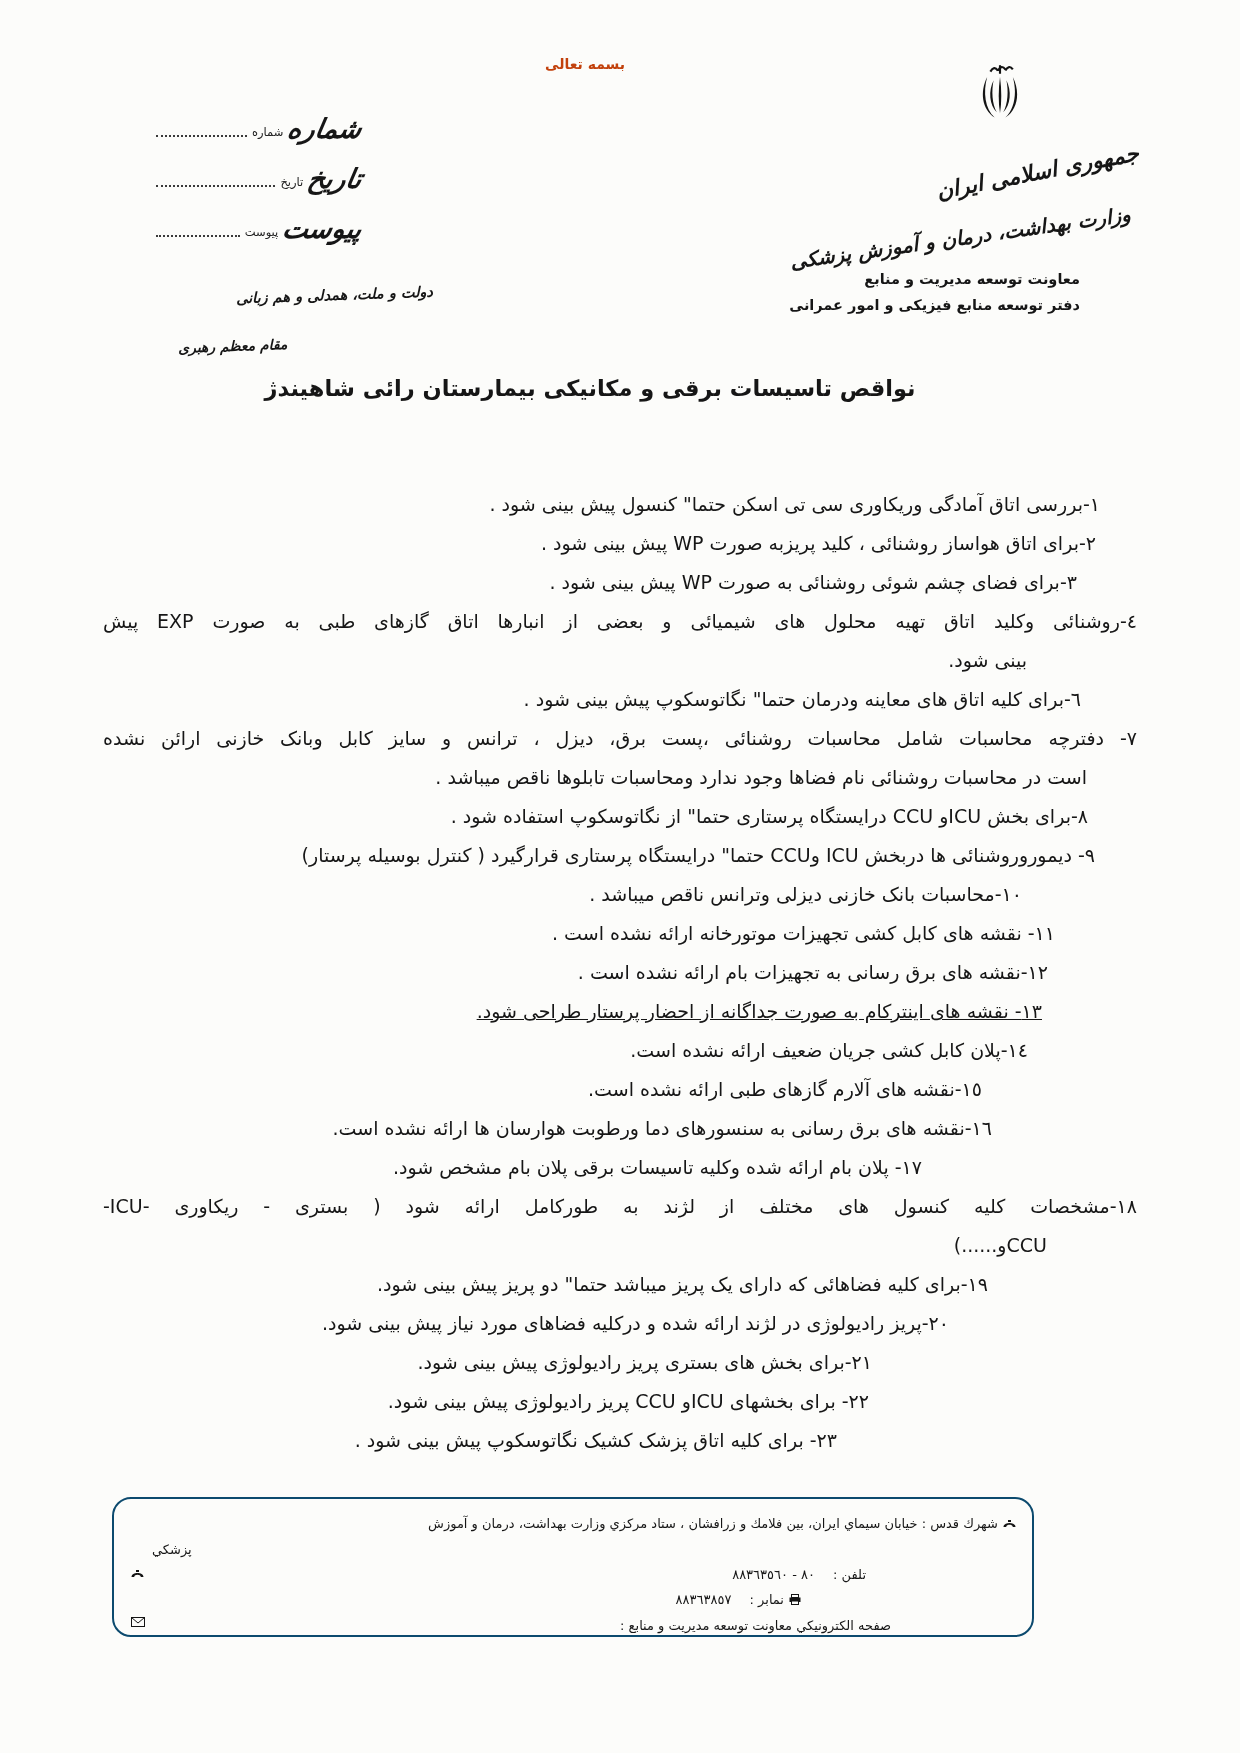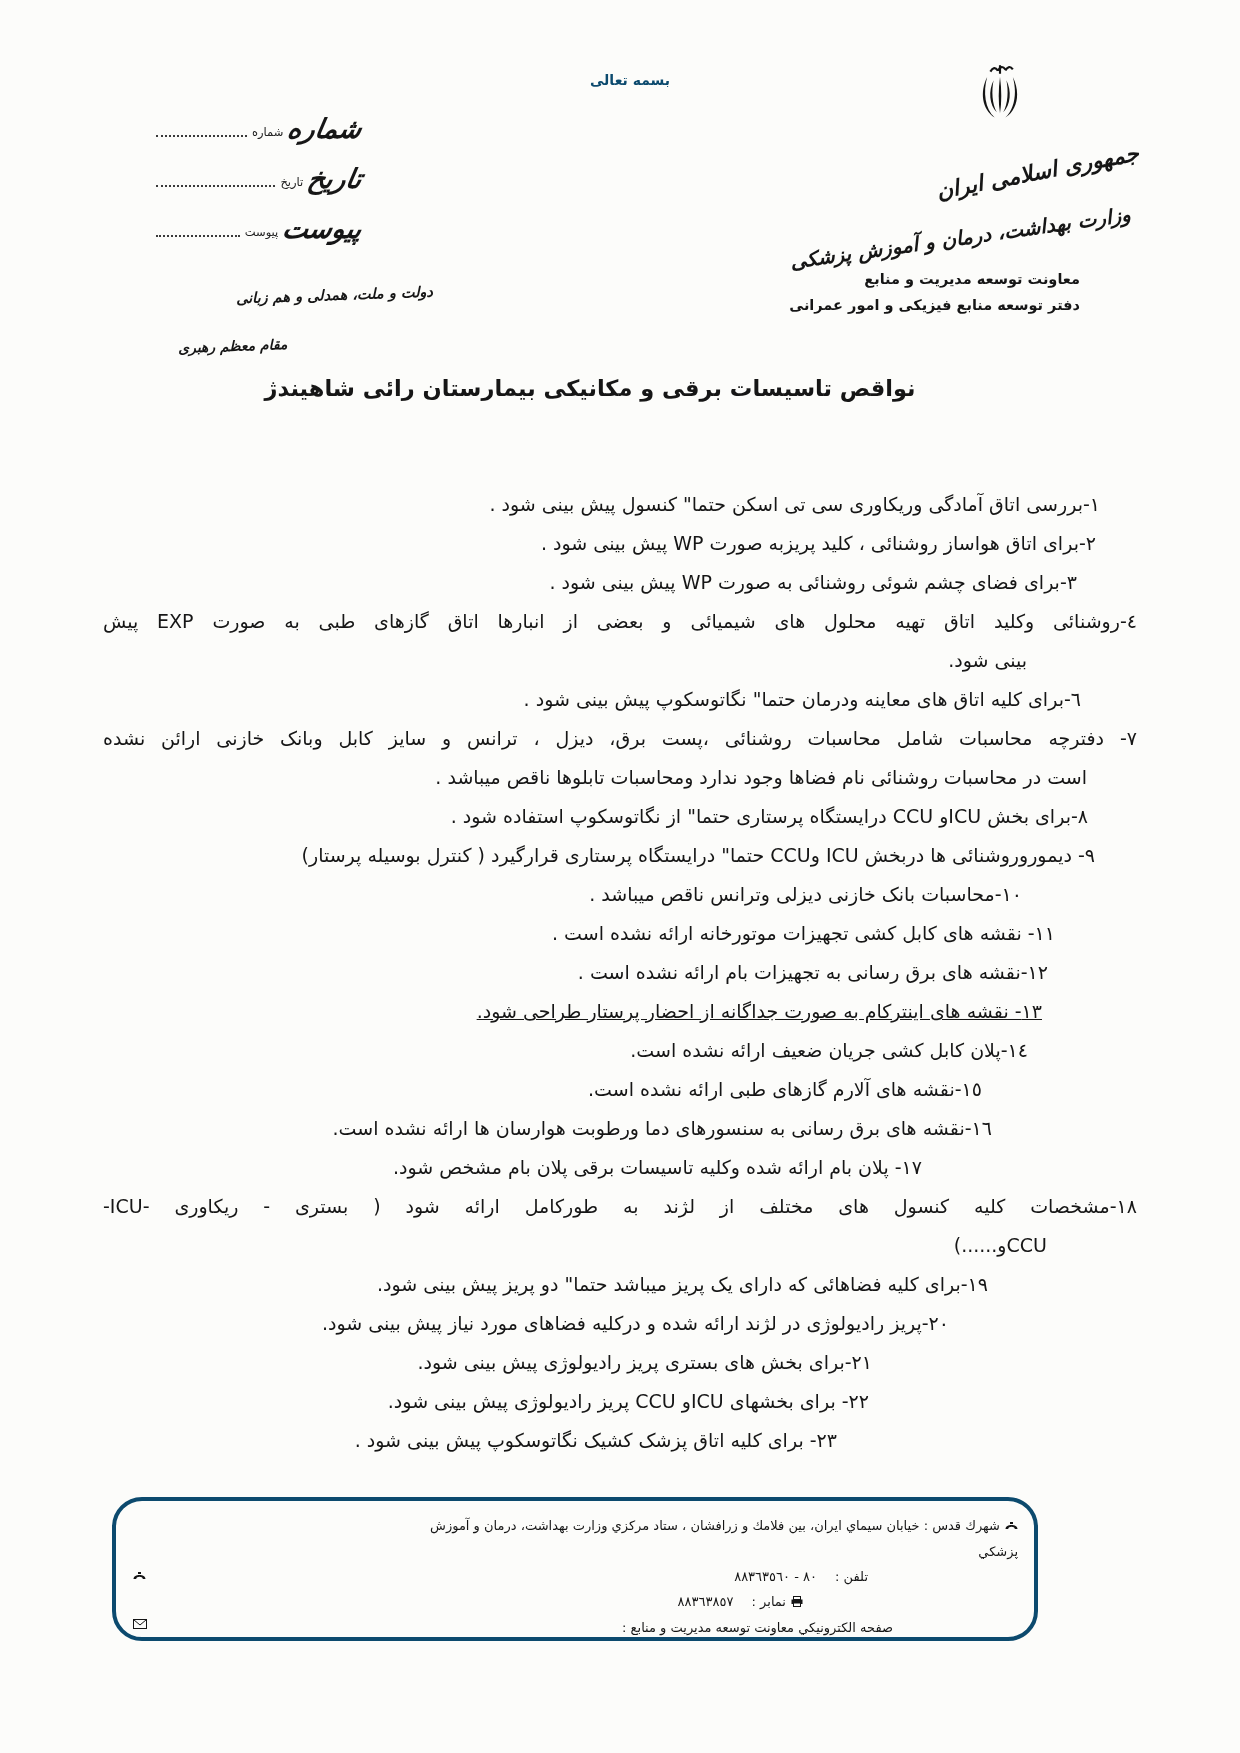--- a/index.html
+++ b/index.html
@@ -2,22 +2,22 @@
 <html lang="fa"><head>
 <meta charset="utf-8">
 <style>
   html,body{margin:0;padding:0;background:#e8e8e6;}
   .page{
     position:relative; width:1240px; height:1753px; margin:0 auto;
     background:#fcfcfa; color:#161616; overflow:hidden;
     font-family:"DejaVu Sans", sans-serif;
   }
   
-  .bismillah{position:absolute; top:72px; left:545px; width:170px; text-align:center;
-    font-size:14px; font-weight:bold; color:#0c4a6e;}
+  .bismillah{position:absolute; top:56px; left:545px; width:170px; text-align:left;
+    font-size:14px; font-weight:bold; color:#c2410c;}
   .emblem{position:absolute; top:62px; left:976px; width:48px; height:62px;}
   .cal{font-style:italic; font-weight:bold; white-space:nowrap;}
   .cal-country{position:absolute; right:102px; top:140px; font-size:22px;
     transform:rotate(-11deg); transform-origin:right center;}
   .cal-ministry{position:absolute; right:110px; top:202px; font-size:20px;
     transform:rotate(-8deg); transform-origin:right center;}
   .dept{position:absolute; right:160px; top:266px; text-align:right;
     font-size:14.5px; font-weight:bold; line-height:26px; direction:rtl;}
   
   .meta{position:absolute; left:156px; top:104px; width:206px;}
@@ -34,24 +34,24 @@
   
   .title{position:absolute; top:375px; left:250px; width:680px; text-align:center;
     font-size:22.5px; font-weight:bold; direction:rtl; white-space:nowrap;}
   
   .body-list{position:absolute; top:485px; left:103px; width:1034px; direction:rtl;
     font-size:19px;}
   .item .line{line-height:39px; text-align:right;}
   .item .line.full{text-align:justify; text-align-last:justify;}
   
   .footer{position:absolute; left:112px; top:1497px; width:886px; height:124px;
-    padding:12px 16px 0 16px; border:4px solid #0c4a6e; border-radius:30px;
+    padding:12px 16px 0 16px; border:2px solid #0c4a6e; border-radius:19px;
     direction:rtl; font-size:13px; overflow:hidden; letter-spacing:.5px;}
   .f-line{text-align:right; line-height:25px; white-space:nowrap;}
-  .f-addr2{text-align:right; padding-left:22px;}
+  .f-addr2{text-align:left; padding-left:22px;}
   .f-phone{padding-right:150px;}
   .f-fax{padding-right:215px;}
   .f-web{padding-right:125px;}
   .f-icon{display:inline-block; vertical-align:middle; margin-left:5px;}
   .icon-left-phone{position:absolute; left:12px; top:68px;}
   .icon-left-mail{position:absolute; left:12px; top:116px;}
   .f-gap{margin-right:14px;}
 </style>
 </head>
 <body>

